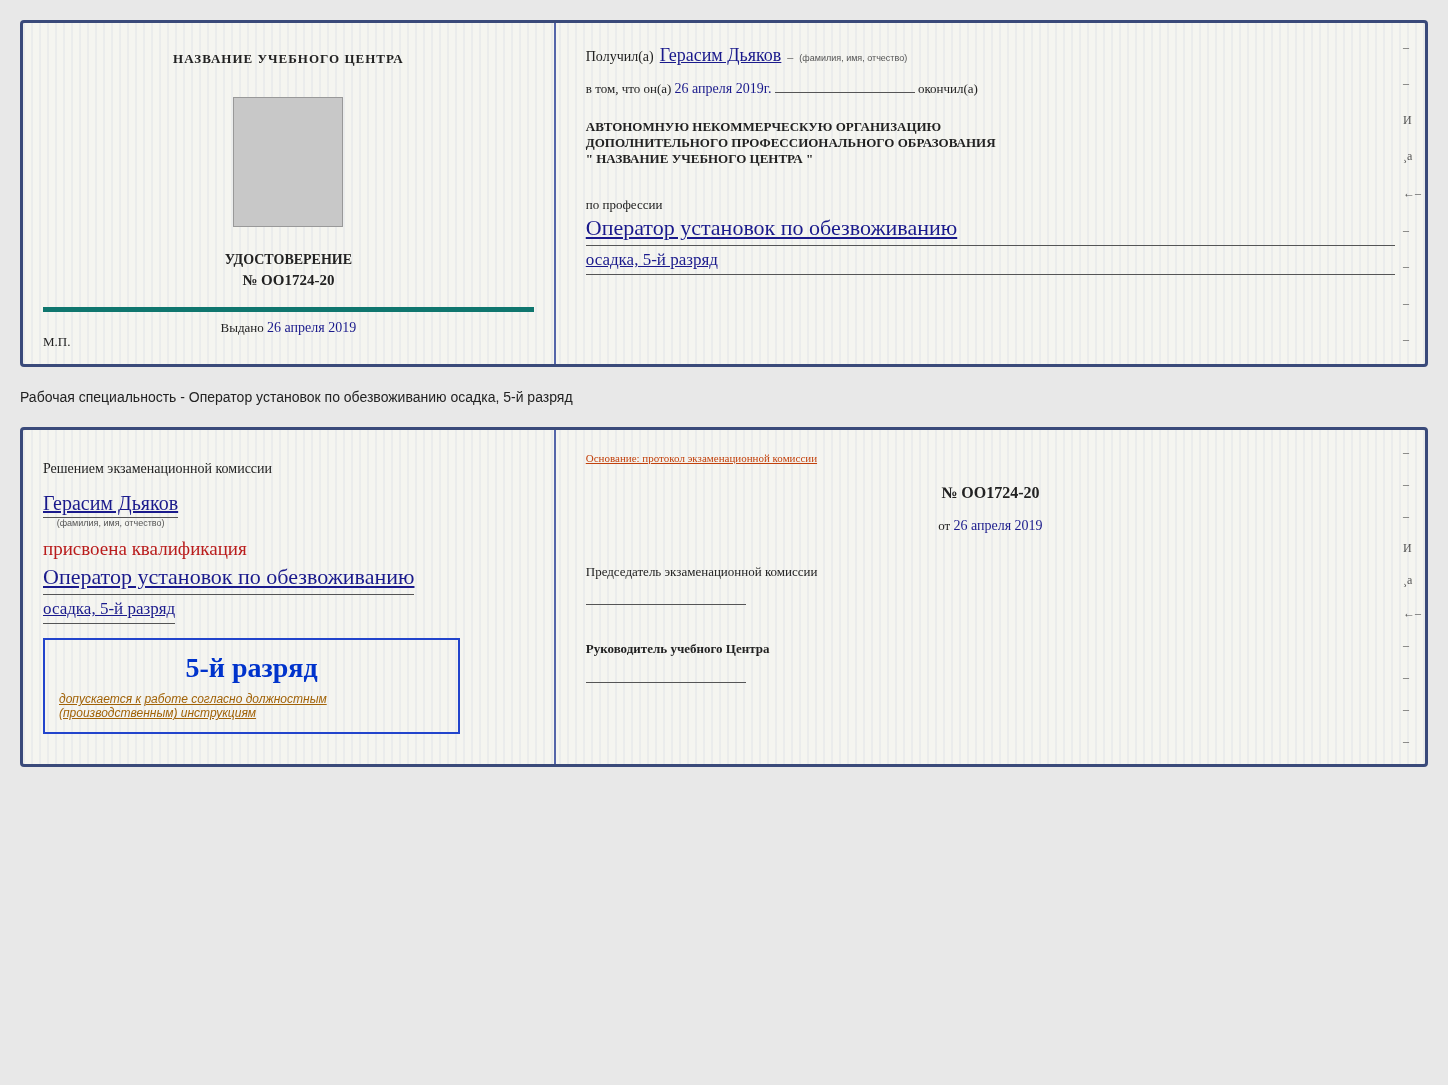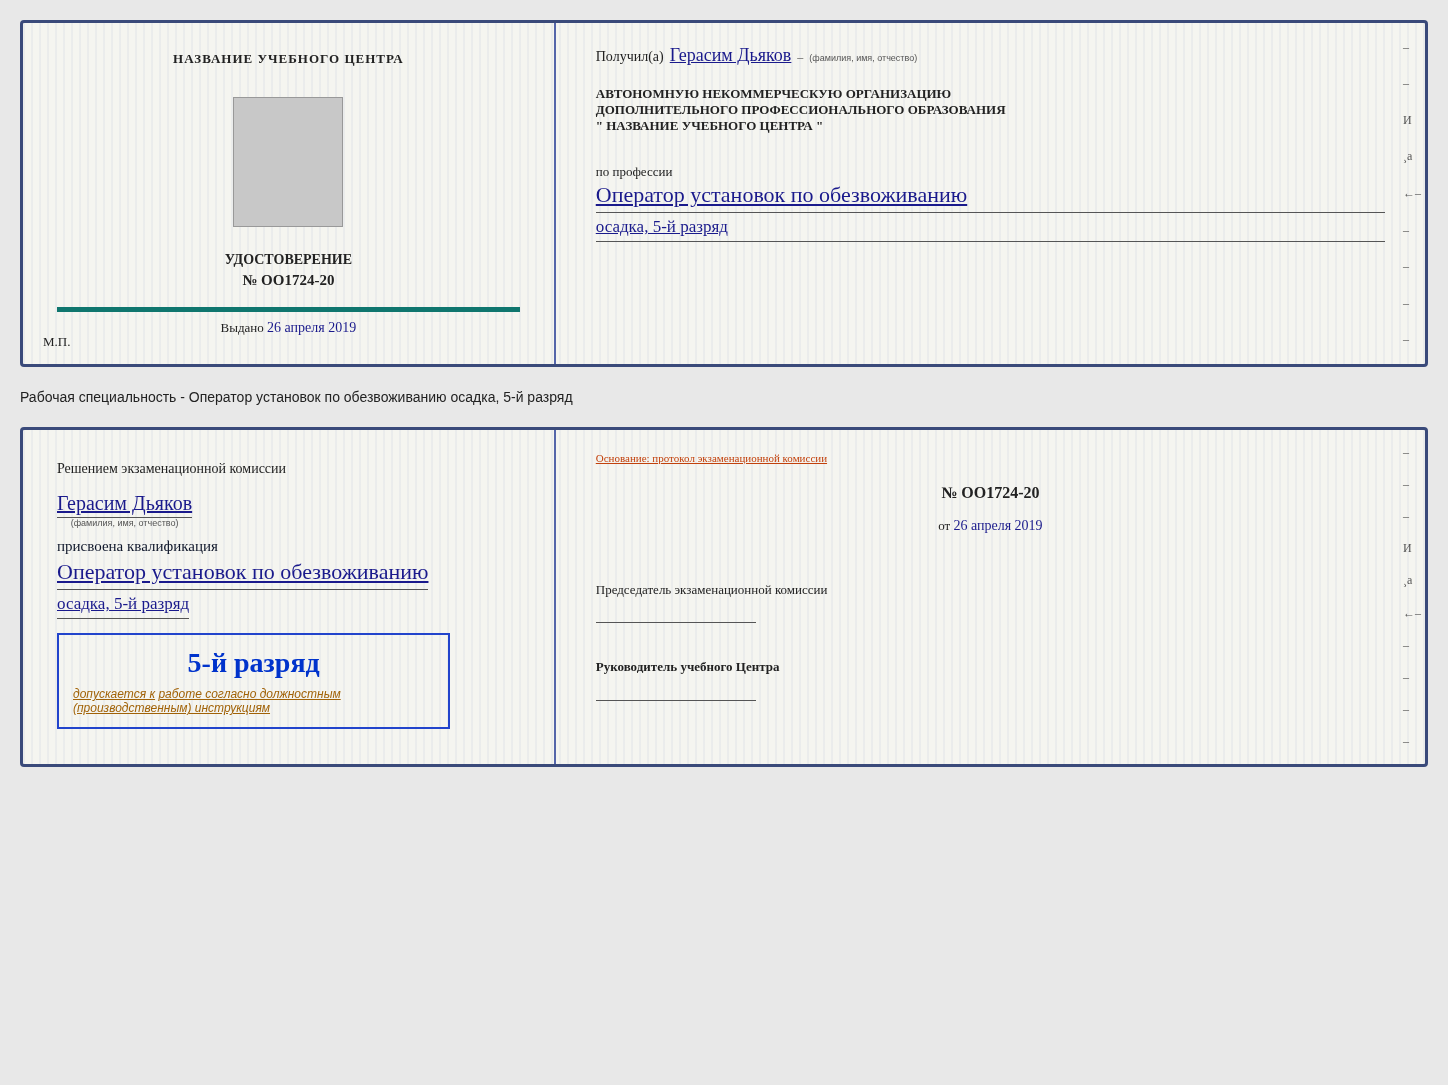--- a/index.html
+++ b/index.html
@@ -40,30 +40,30 @@
         rgba(100,120,180,0.07) 2px,
         transparent 2px,
         transparent 8px
       );
       pointer-events: none;
     }
 
     .left-panel {
       width: 38%;
       border-right: 2px solid #5566aa;
-      padding: 28px 34px;
+      padding: 28px 20px;
       display: flex;
       flex-direction: column;
       align-items: center;
       position: relative;
     }
 
     .right-panel {
       width: 62%;
-      padding: 22px 40px;
+      padding: 22px 30px;
       display: flex;
       flex-direction: column;
       gap: 12px;
       position: relative;
     }
 
     .org-name-top {
       font-size: 13px;
       font-weight: bold;
       text-align: center;
@@ -197,22 +197,22 @@
     }
 
     .commission-title {
       font-size: 14px;
       color: #222;
       line-height: 1.6;
       margin-bottom: 8px;
     }
 
     .qualification-label {
-      font-size: 15px;
-      color: #0f172a;
+      font-size: 19px;
+      color: #b91c1c;
       margin-top: 8px;
     }
 
     .stamp-box {
       border: 2px solid #2244cc;
       padding: 12px 14px;
       margin-top: 12px;
       display: inline-block;
       position: relative;
     }
@@ -254,21 +254,21 @@
     }
 
     .basis-date {
       font-size: 13px;
       color: #222;
       margin-top: 4px;
       text-align: center;
     }
 
     .chairman-section {
-      margin-top: 32px;
+      margin-top: 14px;
       font-size: 13px;
       color: #222;
       line-height: 1.8;
     }
 
     .signature-line {
       border-bottom: 1px solid #555;
       width: 160px;
       margin: 4px 0;
       height: 18px;
@@ -325,20 +325,26 @@
 
     <div class="right-panel">
 
       <div class="recipient-line">
         <span>Получил(а)</span>
         <span class="handwritten">Герасим Дьяков</span>
         <span style="color:#555; font-size:12px;">–</span>
         <span class="handwritten-small-label">(фамилия, имя, отчество)</span>
       </div>
 
+      <div class="confirm-text">
+        <span>в том, что он(а)</span>
+        <span class="date-handwritten">26 апреля 2019г.</span>
+        <span class="dash-line"></span>
+        <span>окончил(а)</span>
+      </div>
 
       <div style="margin-top: 8px;">
         <div class="center-bold">АВТОНОМНУЮ НЕКОММЕРЧЕСКУЮ ОРГАНИЗАЦИЮ</div>
         <div class="center-bold">ДОПОЛНИТЕЛЬНОГО ПРОФЕССИОНАЛЬНОГО ОБРАЗОВАНИЯ</div>
         <div class="center-bold">"   НАЗВАНИЕ УЧЕБНОГО ЦЕНТРА   "</div>
       </div>
 
       <div style="margin-top: 10px;">
         <div class="profession-label">по профессии</div>
         <div class="profession-value">Оператор установок по обезвоживанию</div>

